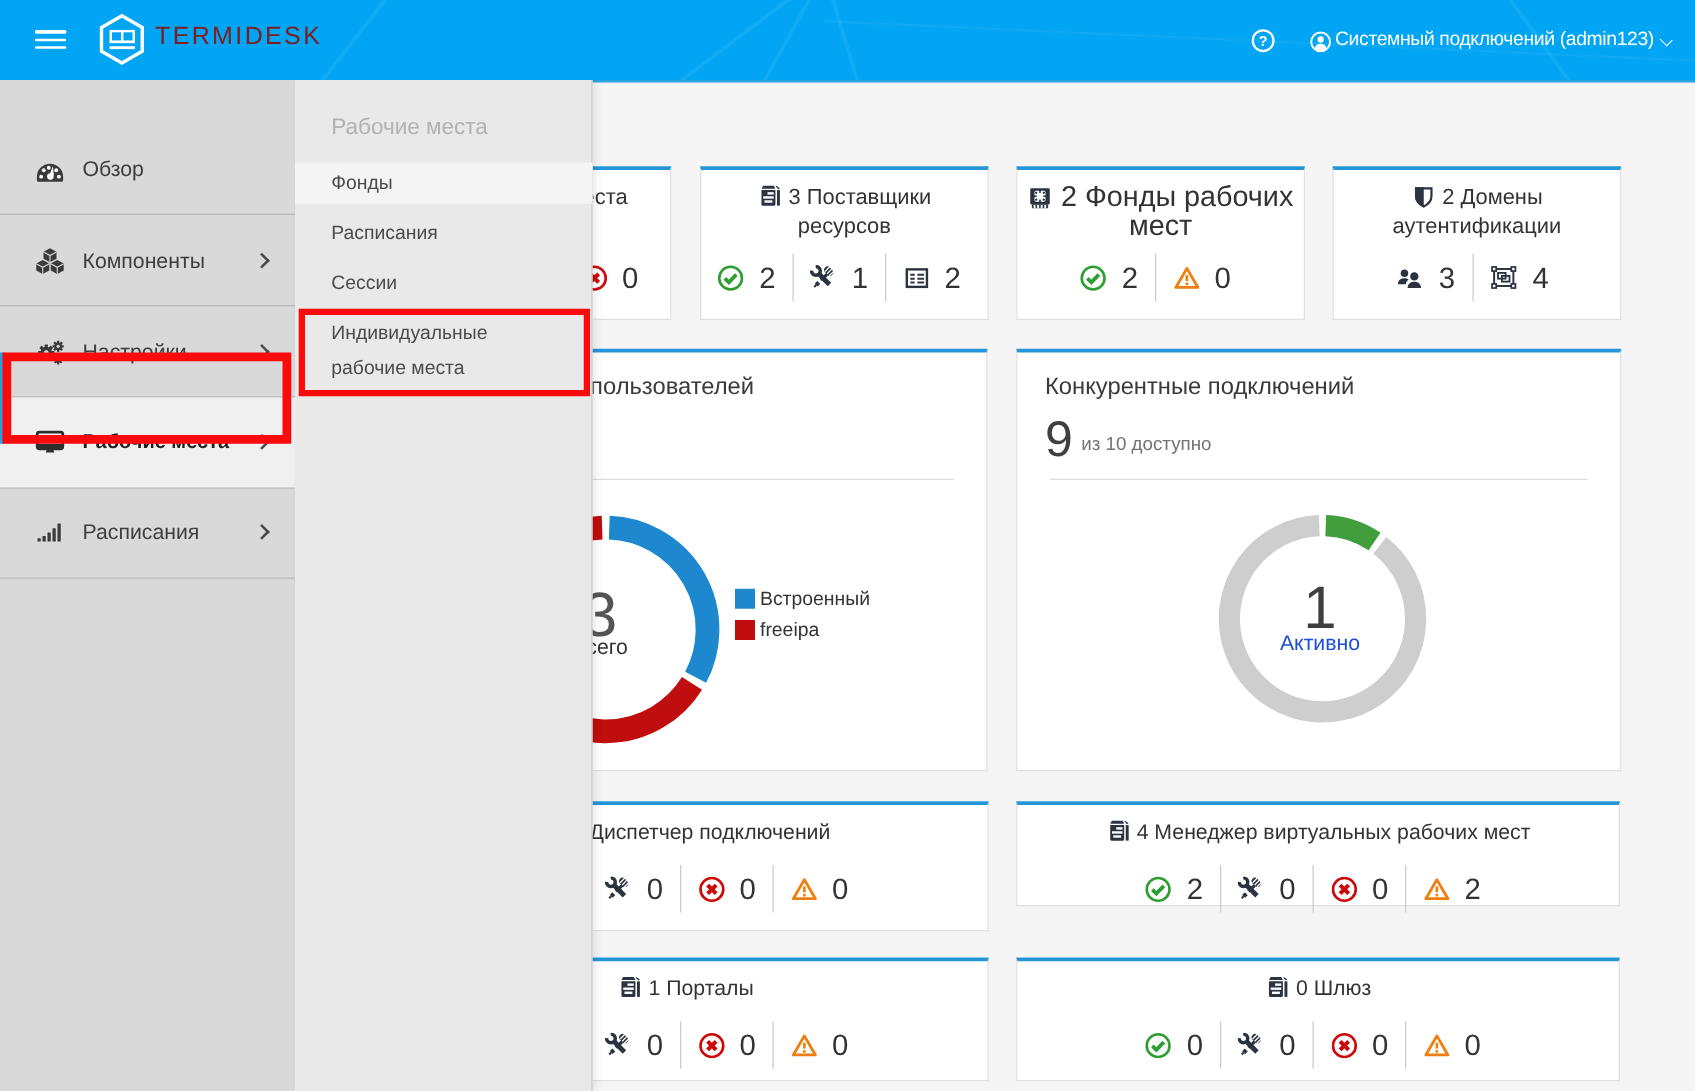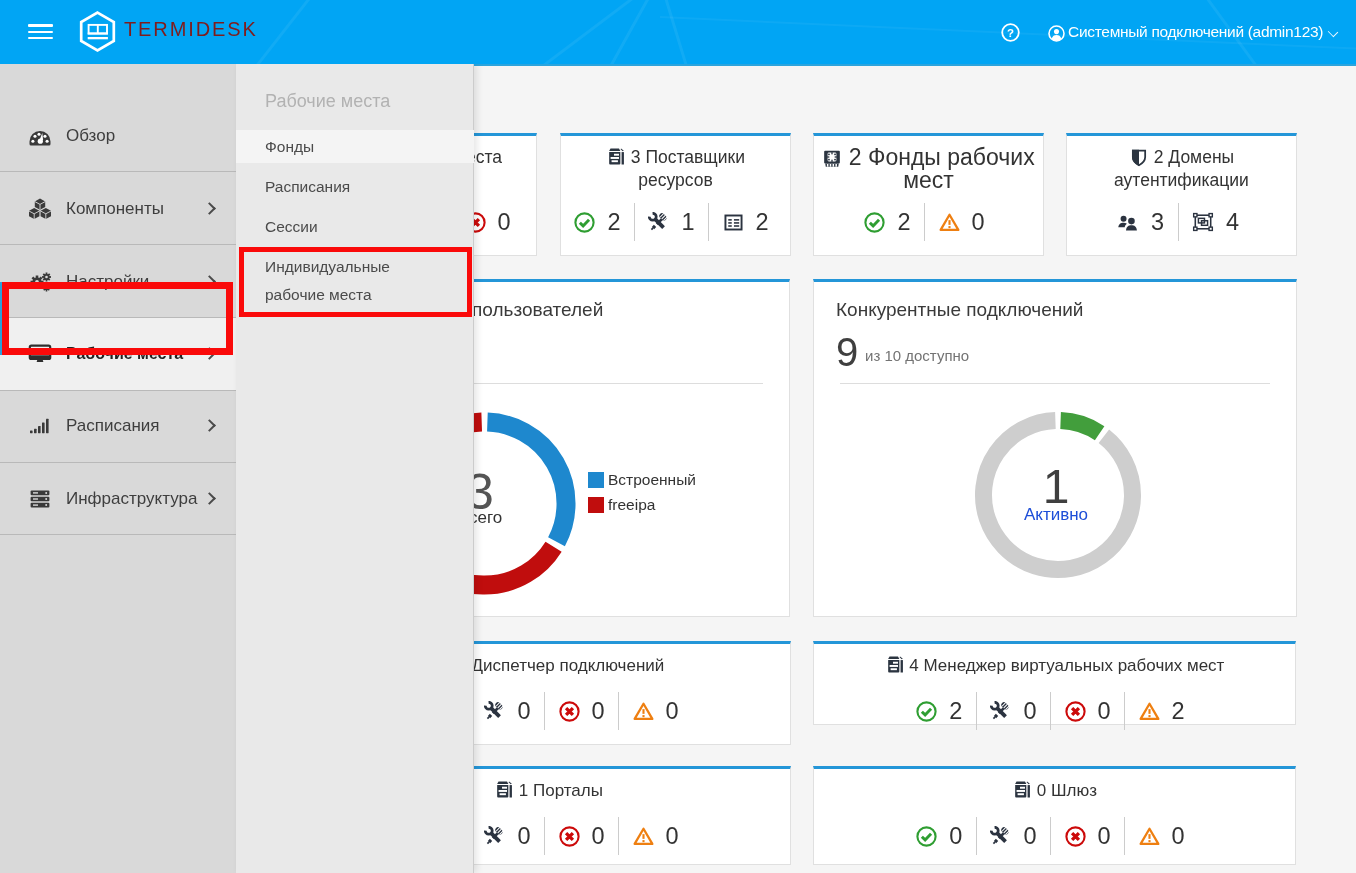--- a/index.html
+++ b/index.html
@@ -357,27 +357,20 @@
         <use href="#i-mon"></use>
       </svg>
       <span class="lbl">Рабочие места</span>
       <i class="chev"></i>
     </div>
   <div class="sitem" style="top:290px;height:73px;">
       <svg width="24" height="24" viewBox="0 0 24 24">
         <use href="#i-sig"></use>
       </svg>
       <span class="lbl">Расписания</span>
-      <i class="chev"></i>
-    </div>
-  <div class="sitem" style="top:363px;">
-      <svg width="24" height="24" viewBox="0 0 24 24">
-        <use href="#i-srv"></use>
-      </svg>
-      <span class="lbl">Инфраструктура</span>
       <i class="chev"></i>
     </div>
 </div>
 <div id="si4blue"></div>
 
 <div id="flyout">
   <div class="hdr">Рабочие места</div>
   <div class="row on" style="top:66px;">Фонды</div>
   <div class="row" style="top:106px;">Расписания</div>
   <div class="row" style="top:146px;">Сессии</div>

